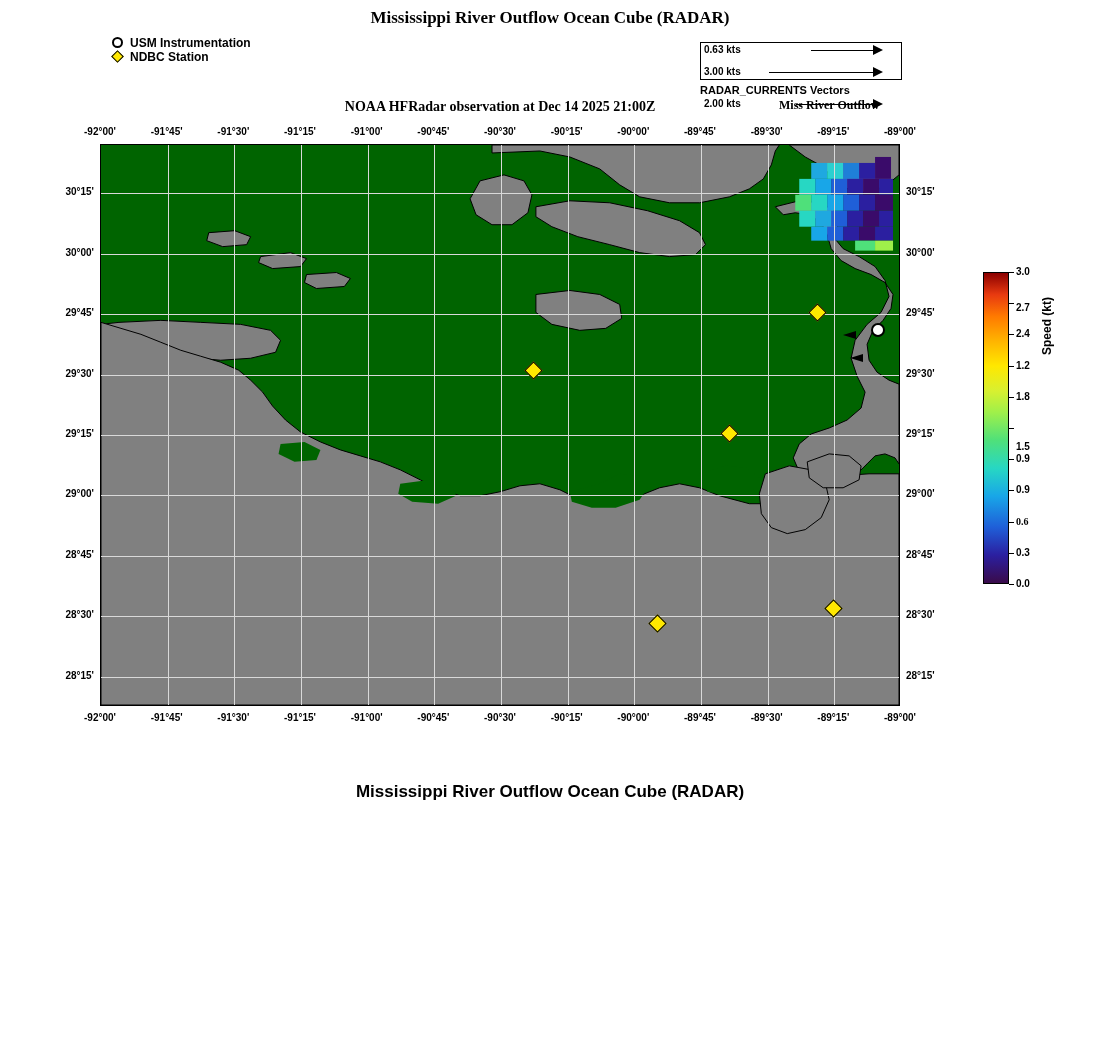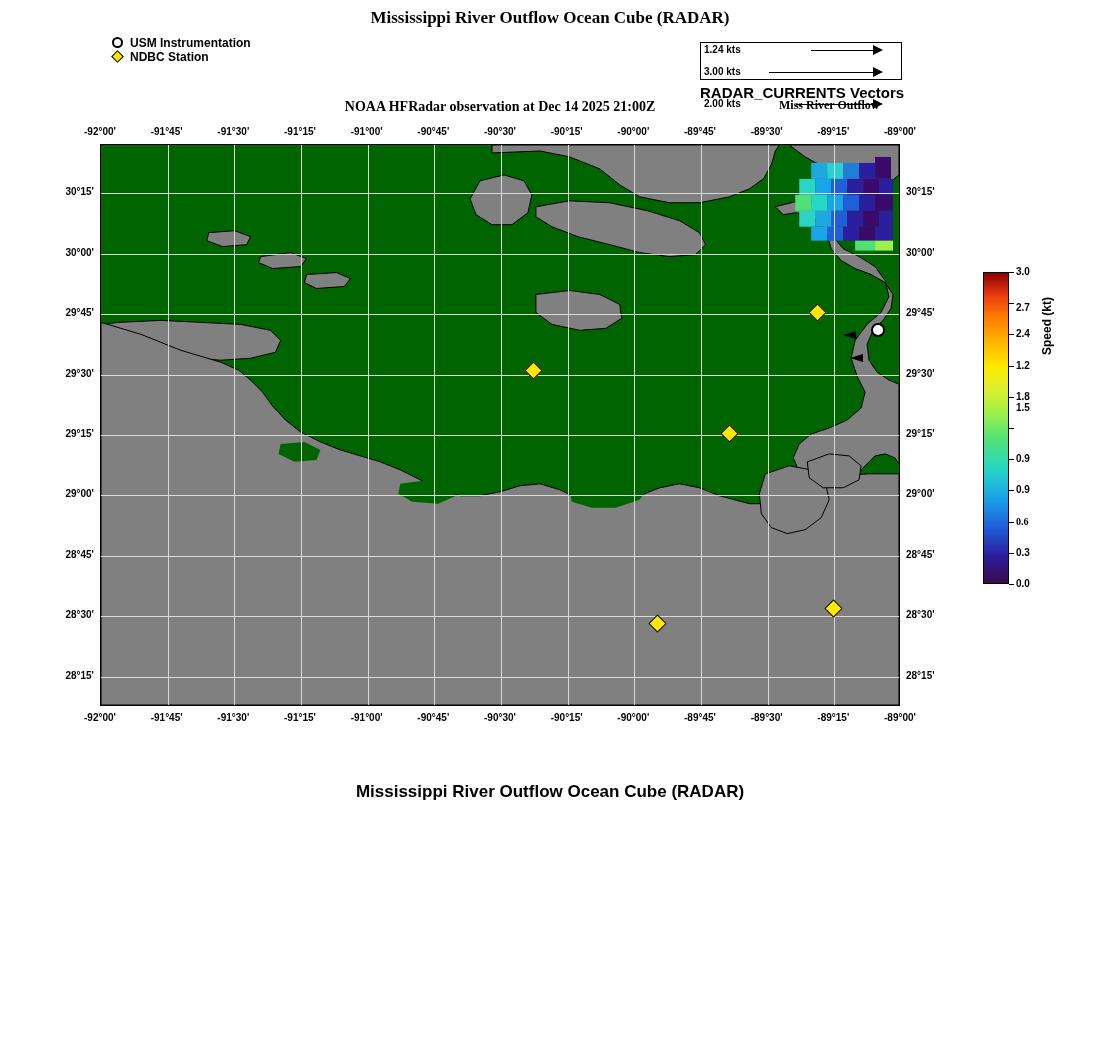--- a/index.html
+++ b/index.html
@@ -100,21 +100,21 @@
   #vector-key .vk-head {
     position: absolute;
     top: 1px;
     width: 0; height: 0;
     border-top: 5px solid transparent;
     border-bottom: 5px solid transparent;
     border-left: 10px solid #000;
   }
   #vector-key-caption {
     left: 700px; top: 84px;
-    font-size: 15px;
+    font-size: 11px;
     font-weight: bold;
   }
   #overlay-name {
     left: 779px; top: 98px;
     font-size: 12px;
     font-weight: bold;
     font-family: "Liberation Serif", serif;
   }
 
   
@@ -243,21 +243,21 @@
   <div class="row">
     <span class="sym">
         <span class="diam-sym"></span>
       </span>
     <span>NDBC Station</span>
   </div>
 </div>
 
 <div class="abs" id="vector-key">
   <div class="vk-row" style="top:1px;">
-    <span class="vk-label">1.24 kts</span>
+    <span class="vk-label">0.63 kts</span>
     <span class="vk-line" style="left:110px; width:62px;"></span>
     <span class="vk-head" style="left:172px;"></span>
   </div>
   <div class="vk-row" style="top:12px;margin-top:43px;">
     <span class="vk-label">2.00 kts</span>
     <span class="vk-line" style="left:95px; width:77px;"></span>
     <span class="vk-head" style="left:172px;"></span>
   </div>
   <div class="vk-row" style="top:23px;">
     <span class="vk-label">3.00 kts</span>
@@ -461,21 +461,21 @@
     <div class="cb-tick-label" style="top: 266px;">3.0</div>
     <div class="cb-tick" style="top: 272px;"></div>
     <div class="cb-tick-label" style="top: 302px;">2.7</div>
     <div class="cb-tick" style="top: 303.2px;"></div>
     <div class="cb-tick-label" style="top: 328.4px;">2.4</div>
     <div class="cb-tick" style="top: 334.4px;"></div>
     <div class="cb-tick-label" style="top: 359.6px;">1.2</div>
     <div class="cb-tick" style="top: 365.6px;"></div>
     <div class="cb-tick-label" style="top: 390.8px;">1.8</div>
     <div class="cb-tick" style="top: 396.8px;"></div>
-    <div class="cb-tick-label" style="top: 402px;">1.5</div>
+    <div class="cb-tick-label" style="top: 441px;">1.5</div>
     <div class="cb-tick" style="top: 428px;"></div>
     <div class="cb-tick-label" style="top: 453.2px;">0.9</div>
     <div class="cb-tick" style="top: 459.2px;"></div>
     <div class="cb-tick-label" style="top: 484.4px;">0.9</div>
     <div class="cb-tick" style="top: 490.4px;"></div>
     <div class="cb-tick-label" style="top: 515.6px; font-family: Liberation Serif, serif;">0.6</div>
     <div class="cb-tick" style="top: 521.6px;"></div>
     <div class="cb-tick-label" style="top: 546.8px;">0.3</div>
     <div class="cb-tick" style="top: 552.8px;"></div>
     <div class="cb-tick-label" style="top: 578px;">0.0</div>

